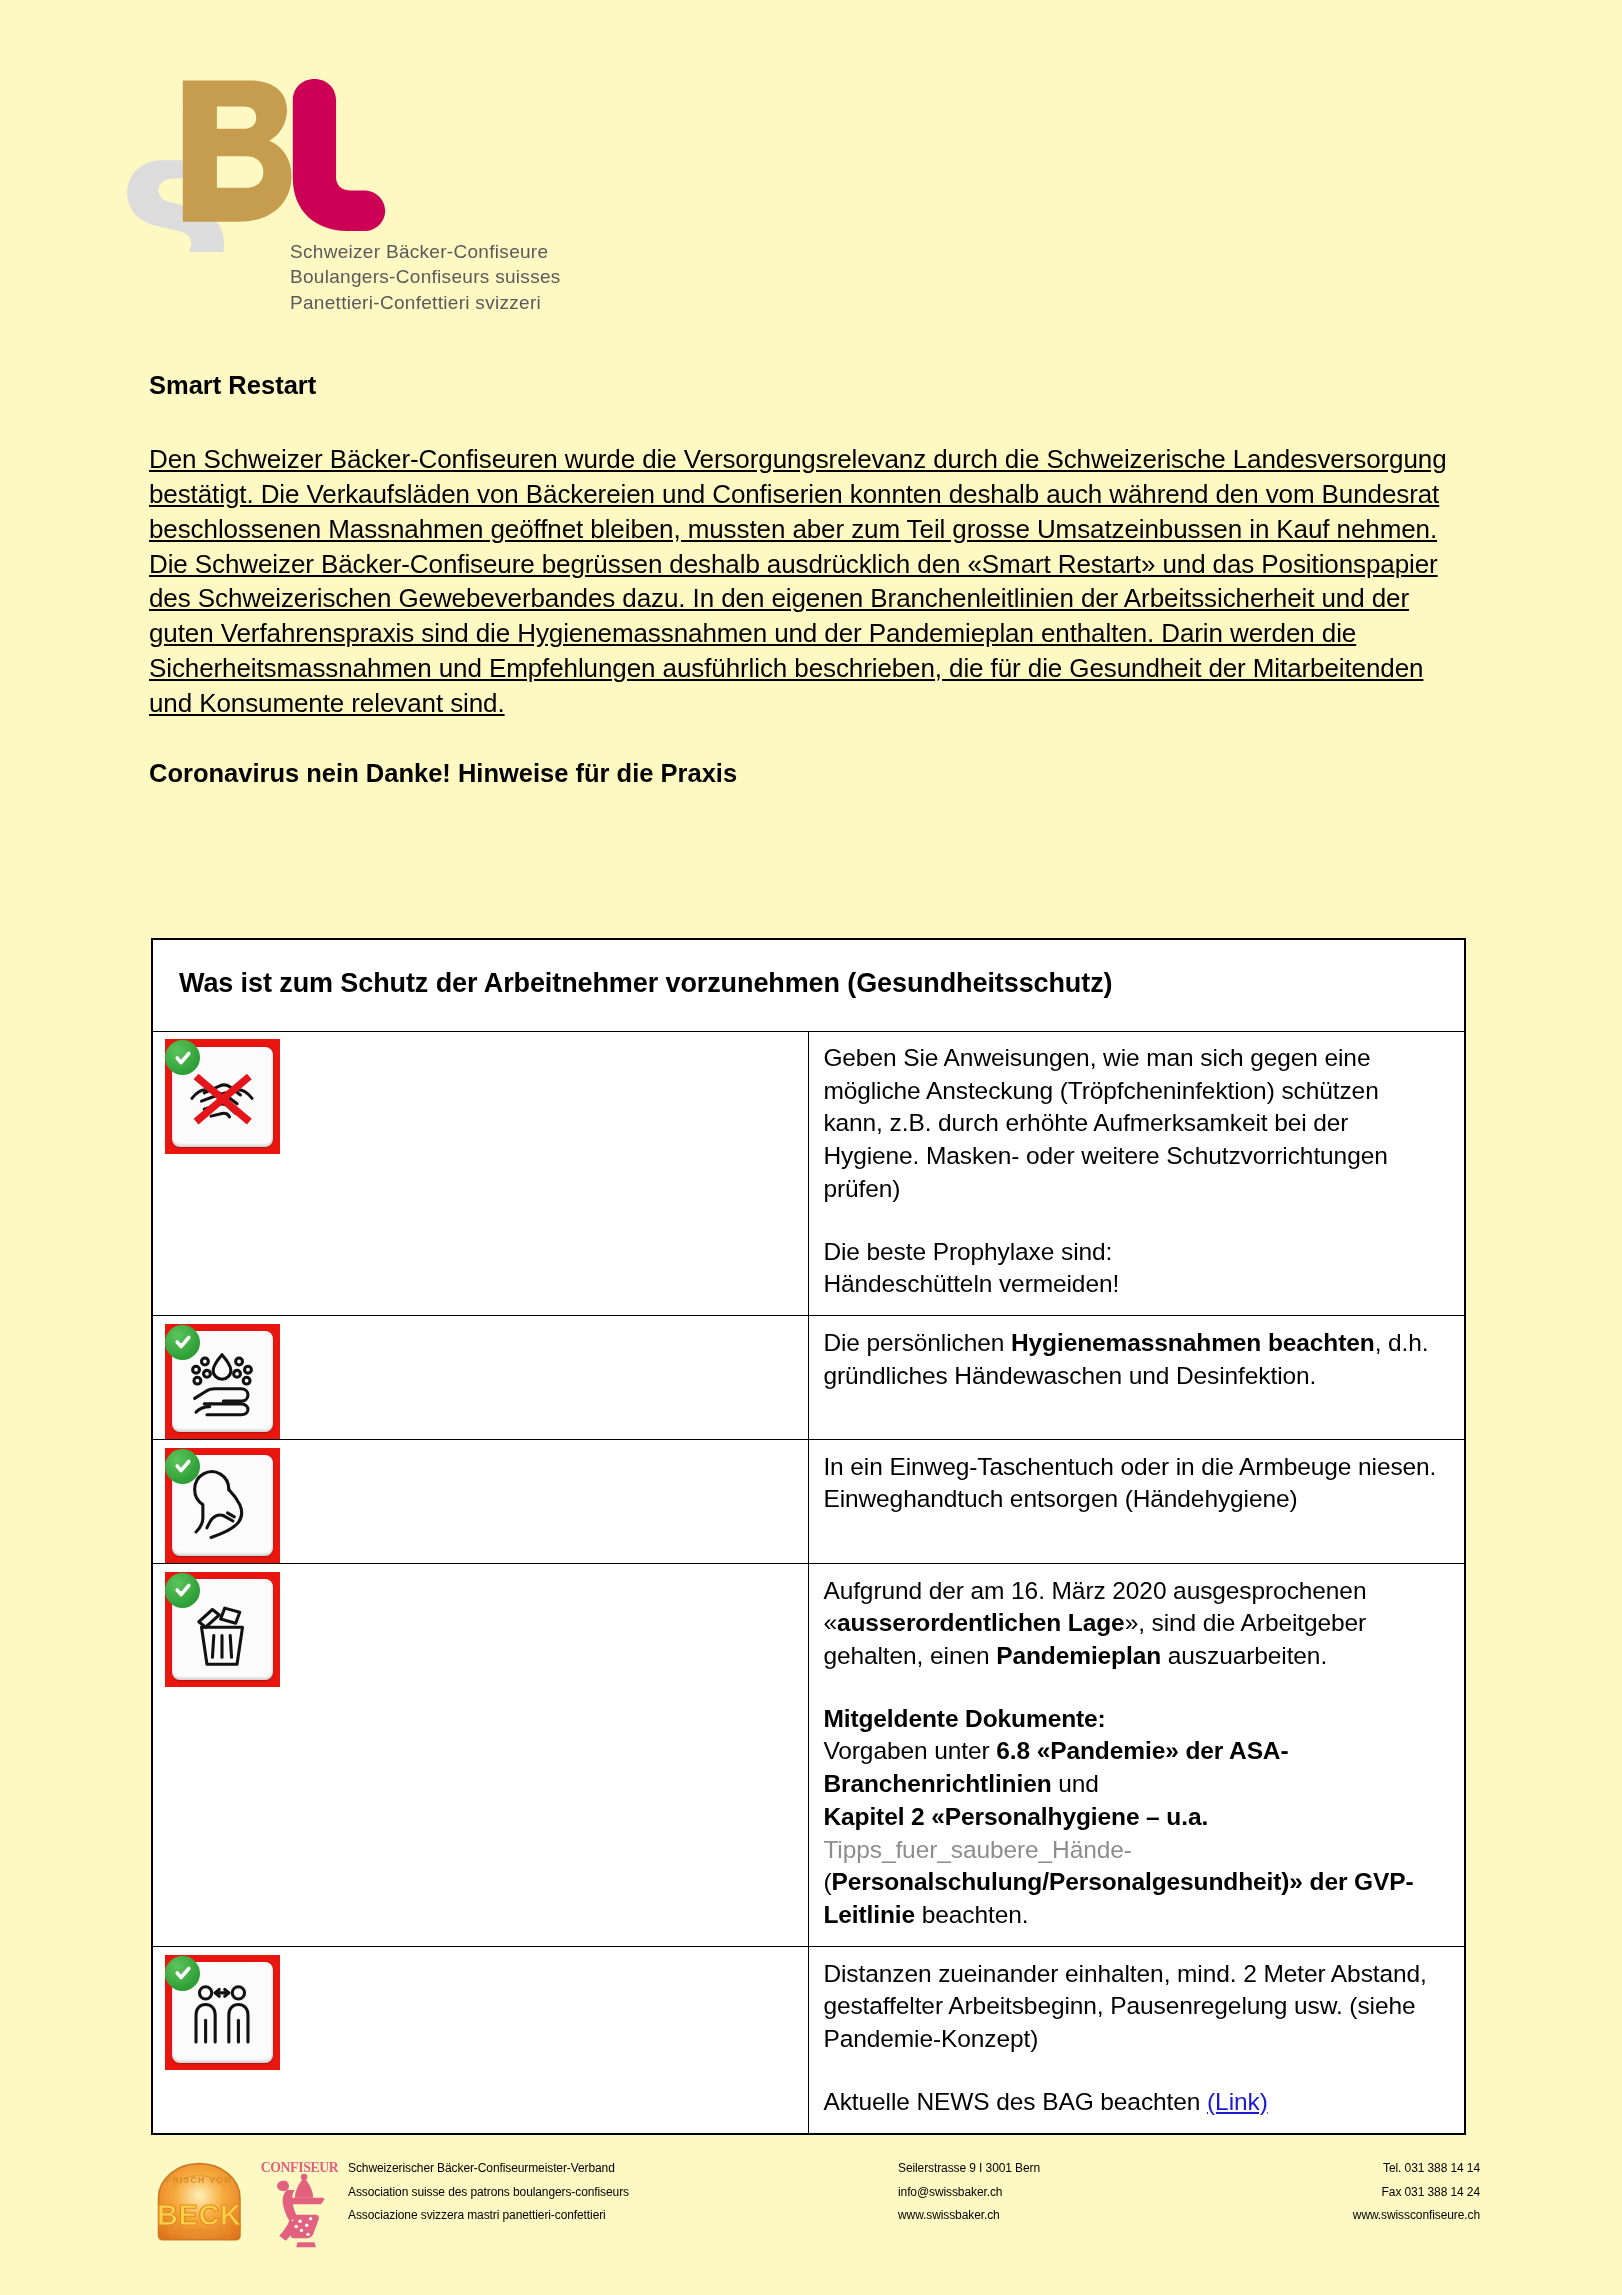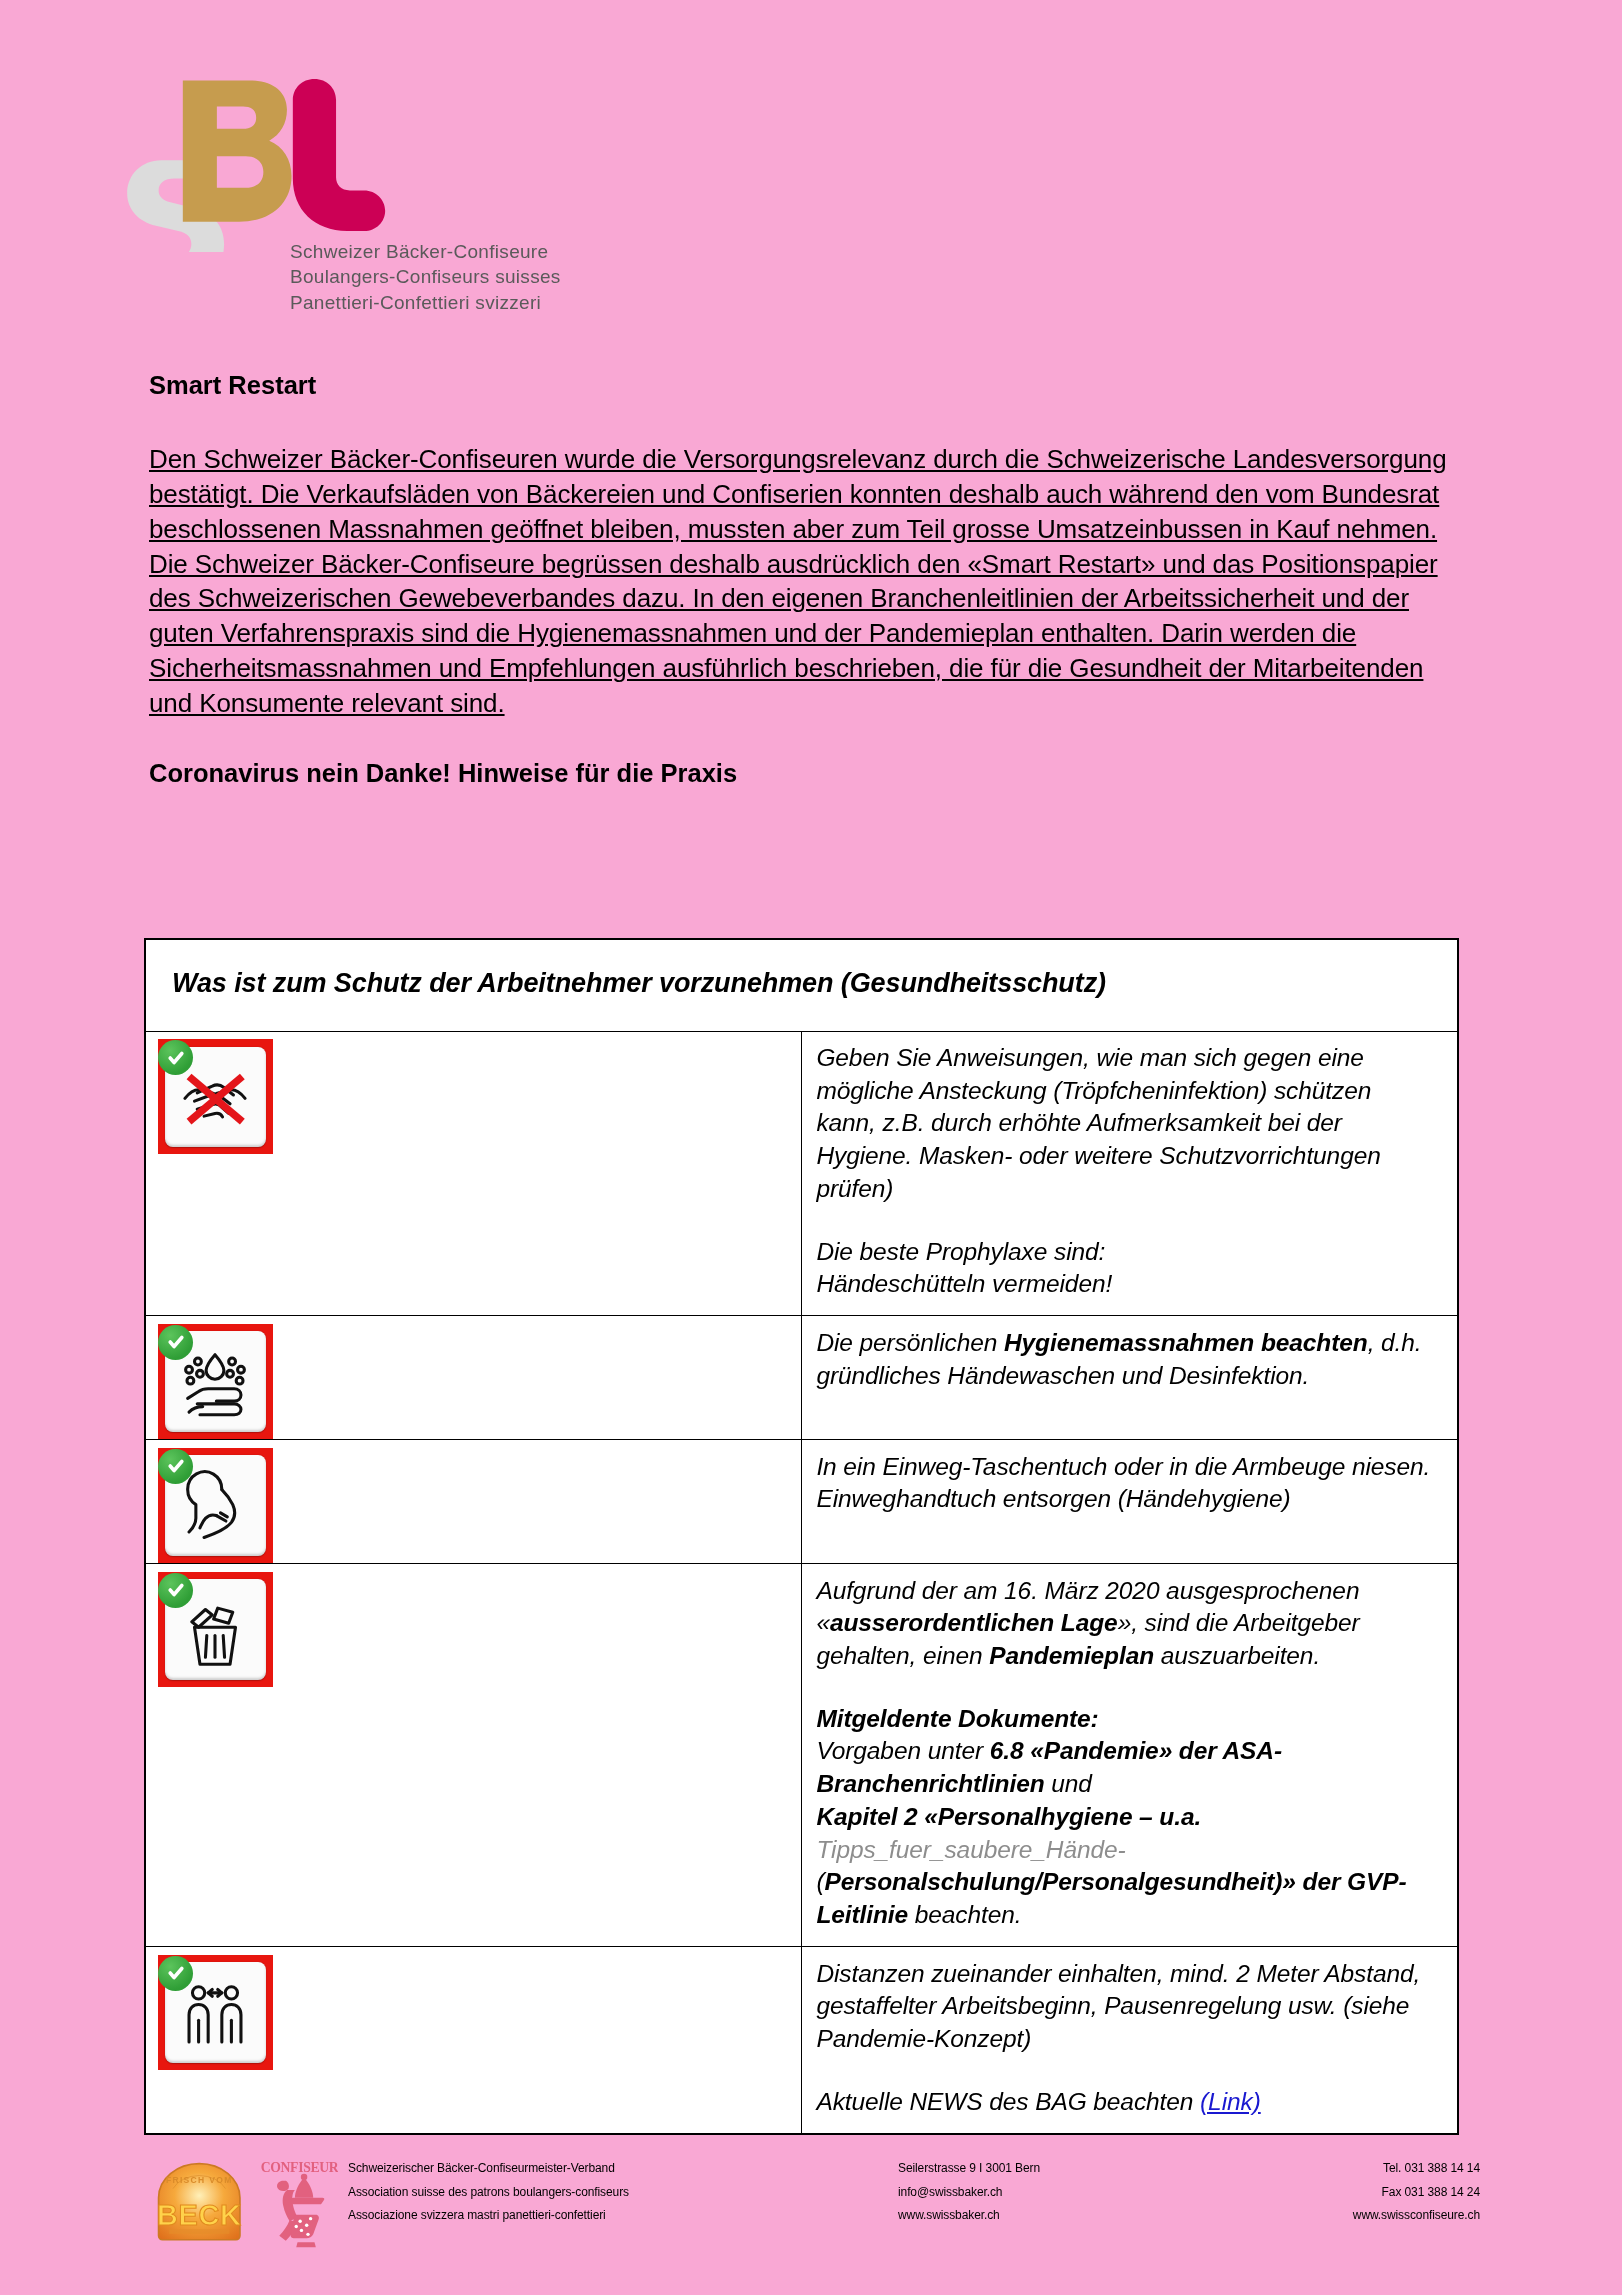--- a/index.html
+++ b/index.html
@@ -13,21 +13,21 @@
     height: 2295px;
     position: relative;
     font-family: "Liberation Sans", sans-serif;
     color: #000000;
     overflow: hidden;
   }
 
   .page {
     position: absolute;
     inset: 0;
-    background: #f9a8d4;
+    background: #fef9c3;
   }
 
   
   .logo-block {
     position: absolute;
     left: 99px;
     top: 62px;
     width: 406px;
     height: 255px;
   }
@@ -76,28 +76,27 @@
   h2.sub-heading {
     font-size: 25.5px;
     font-weight: bold;
     margin: 9px 0 38px 0;
     line-height: 1.2;
   }
 
   
   .measure-table {
     position: absolute;
-    left: 144px;
+    left: 151px;
     top: 938px;
     width: 1315px;
     border-collapse: collapse;
     border: 2px solid #000;
     table-layout: fixed;
     background: #fff;
-    font-style: italic;
   }
   .measure-table td {
     border: 1.3px solid #000;
     vertical-align: top;
     padding: 0;
     background: #fff;
   }
   .measure-table tr.header-row td {
     border-left: 2px solid #000;
     border-right: 2px solid #000;

